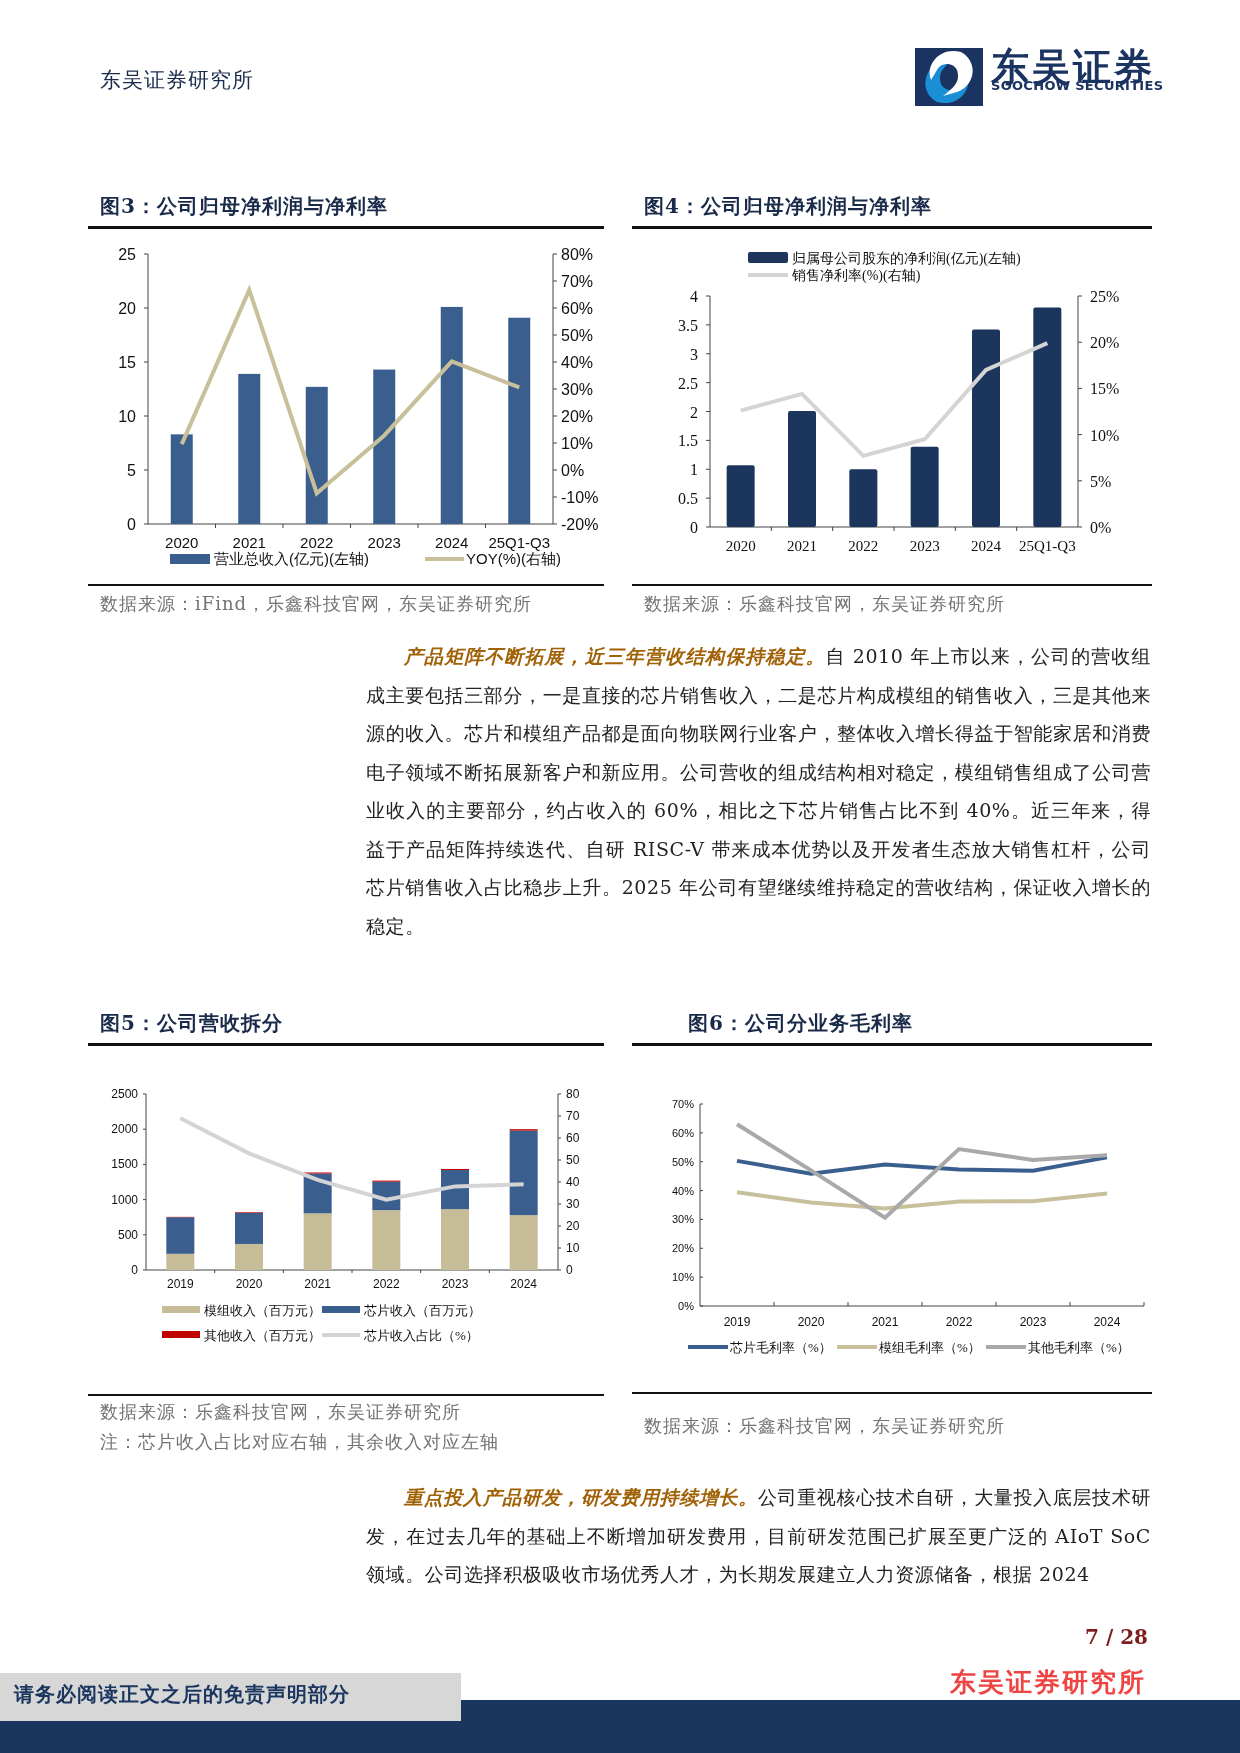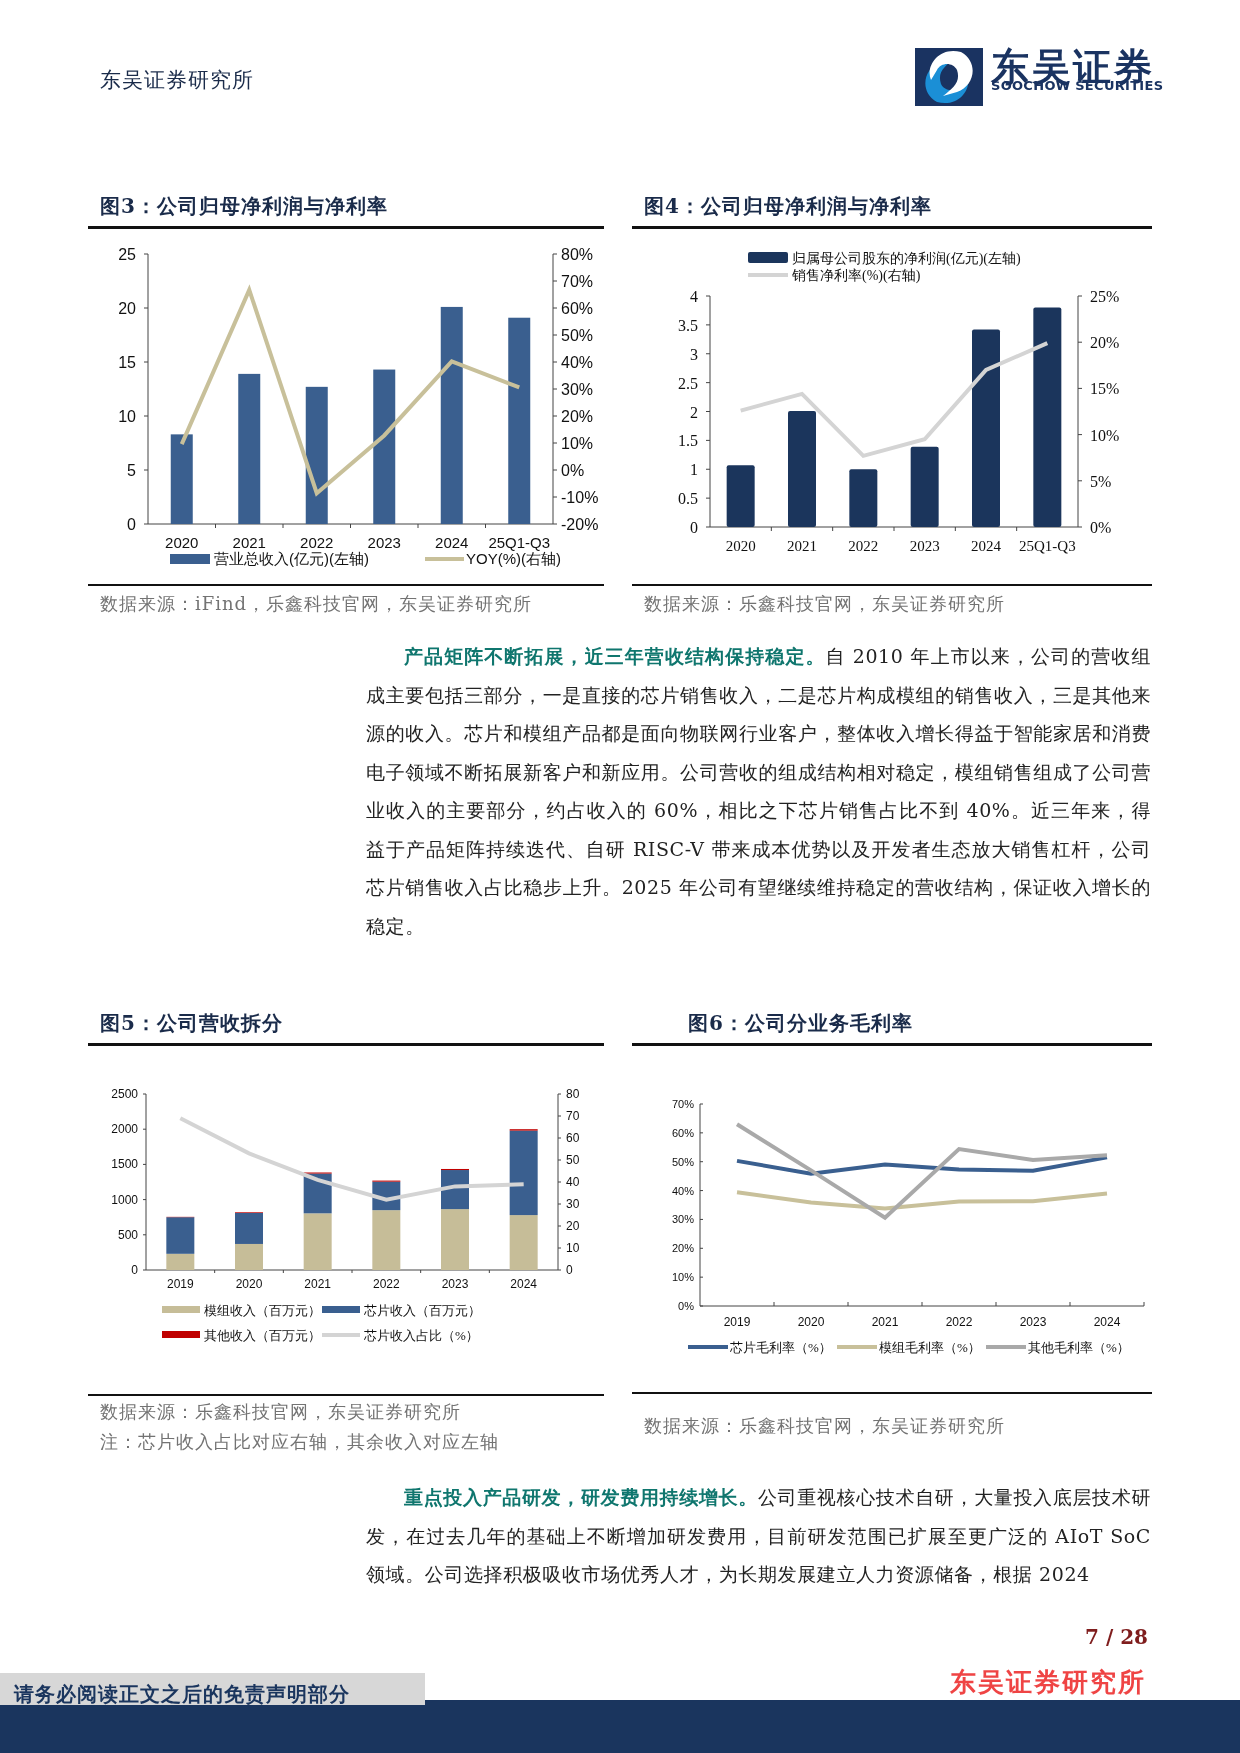--- a/index.html
+++ b/index.html
@@ -9,25 +9,25 @@
   .header-left { left:100px; top:66px; font-size:21px; color:#1a2b4a; letter-spacing:1px; }
   .logo { left:892px; top:48px; width:266px; height:58px;margin-left:23px; }
   .logo .mark { position:absolute; left:0; top:0; width:68px; height:58px; }
   .logo .cn { position:absolute; left:76px; top:-6px; font-family:"DejaVu Sans",sans-serif; font-size:38px; color:#1a3361; letter-spacing:3px; font-weight:bold; }
   .logo .en { position:absolute; left:76px; top:30px; font-family:"DejaVu Sans",sans-serif; font-size:13px; color:#1a3361; font-weight:bold; letter-spacing:0.3px;text-align:center; }
   .fig-title { font-size:20px; font-weight:bold; color:#1a2b4a; letter-spacing:1px; }
   .rule { height:3px; background:#111; }
   .rule-thin { height:2px; background:#111; }
   .source { font-size:18px; color:#737373; letter-spacing:1px; }
   .para { left:366px; width:785px; font-size:19px; line-height:38.5px; color:#222; text-align:justify; letter-spacing:0.6px; text-indent:2em; }
-  .para b { font-weight:bold; color:#0f766e; }
+  .para b { font-weight:bold; color:#a16207;font-style:italic; }
   .page-num { right:92px; top:1625px; font-size:20px; font-weight:bold; color:#7f1d1d; }
   .footer-org { right:94px; top:1665px; font-size:26px; font-weight:bold; color:#ef4444; letter-spacing:2px; }
   .footer-band { left:0; top:1700px; width:1240px; height:53px; background:#1a355e; }
-  .disclaimer { left:0; top:1673px; width:425px; height:32px; background:#d7d7d7; }
+  .disclaimer { left:0; top:1673px; width:425px; height:48px; background:#d7d7d7;padding-left:36px; }
   .disclaimer span { position:absolute; left:14px; top:8px; font-size:20px; font-weight:bold; color:#1a355e; letter-spacing:1px; }
   svg text { font-family:"Liberation Sans","DejaVu Sans",sans-serif; }
   .serif-t { font-family:"Liberation Serif","DejaVu Serif",serif !important; }
 </style>
 </head>
 <body>
 
 <div class="abs header-left">东吴证券研究所</div>
 <div class="abs logo">
   <svg class="mark" viewBox="0 0 68 58">

